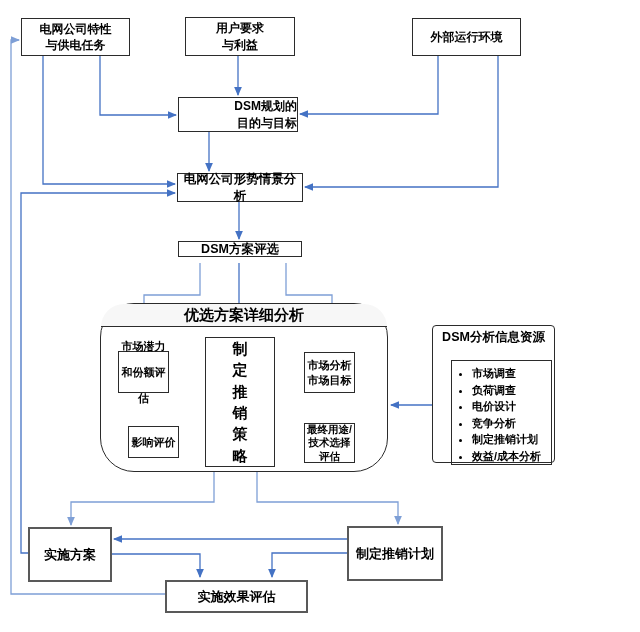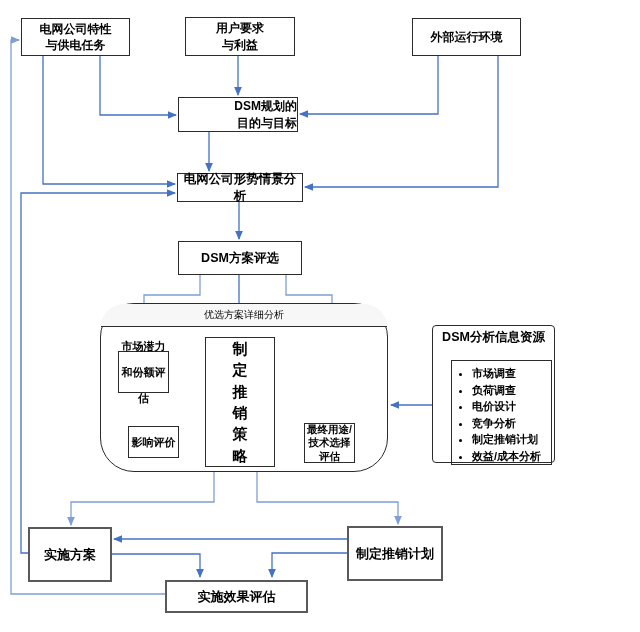--- a/index.html
+++ b/index.html
@@ -10,28 +10,28 @@
   .node{position:absolute;display:flex;flex-direction:column;align-items:center;justify-content:center;
         background:#fff;border:1.5px solid #2b2b2b;box-sizing:border-box;text-align:center;
         font-weight:bold;color:#000;line-height:1.35;z-index:2;}
   .gray{border-color:#595959;border-width:2px;}
 
   .n-grid{left:21px;top:18px;width:109px;height:38px;font-size:12px;}
   .n-user{left:185px;top:17px;width:110px;height:39px;font-size:12px;}
   .n-env{left:412px;top:18px;width:109px;height:38px;font-size:12px;}
   .n-goal{left:178px;top:97px;width:120px;height:35px;font-size:12px;align-items:flex-end;}
   .n-situation{left:177px;top:173px;width:126px;height:29px;font-size:12.5px;}
-  .n-eval{left:178px;top:241px;width:124px;height:34px;font-size:12.5px;}
+  .n-eval{left:178px;top:241px;width:124px;height:16px;font-size:12.5px;}
 
   .container{position:absolute;left:100px;top:303px;width:288px;height:169px;
         border:1.5px solid #2b2b2b;border-radius:34px;box-sizing:border-box;background:#fff;z-index:1;}
   .container-header{position:absolute;left:0;top:0;width:100%;height:23px;
         border-bottom:1.3px solid #2b2b2b;border-radius:34px 34px 0 0;
         display:flex;align-items:center;justify-content:center;
-        font-weight:normal;font-size:10px;background:#f7f7f7;box-sizing:border-box;}
+        font-weight:bold;font-size:15px;background:#f7f7f7;box-sizing:border-box;}
 
   .n-potential{left:118px;top:351px;width:51px;height:42px;font-size:11px;line-height:1.3;gap:12px;}
   .n-strategy{left:205px;top:337px;width:70px;height:130px;font-size:15px;}
   .n-strategy .v-text{width:1.06em;word-break:break-all;line-height:1.42;text-align:center;}
   .n-analysis{left:304px;top:352px;width:51px;height:41px;font-size:11px;}
   .n-impact{left:128px;top:426px;width:51px;height:32px;font-size:11px;}
   .n-enduse{left:304px;top:423px;width:51px;height:40px;font-size:10.5px;line-height:1.28;}
 
   .resources{position:absolute;left:432px;top:325px;width:123px;height:138px;
         border:1.5px solid #2b2b2b;border-radius:4px;box-sizing:border-box;background:#fff;z-index:2;}
@@ -118,20 +118,24 @@
   </div>
 
   <div class="node n-potential">
     <span>市场潜力</span>
     <span>和份额评</span>
     <span>估</span>
   </div>
   <div class="node n-strategy">
     <span class="v-text">制定推销策略</span>
   </div>
+  <div class="node n-analysis">
+    <span>市场分析</span>
+    <span>市场目标</span>
+  </div>
   <div class="node n-impact">
     <span>影响评价</span>
   </div>
   <div class="node n-enduse">
     <span>最终用途/</span>
     <span>技术选择</span>
     <span>评估</span>
   </div>
 
   <div class="resources">

